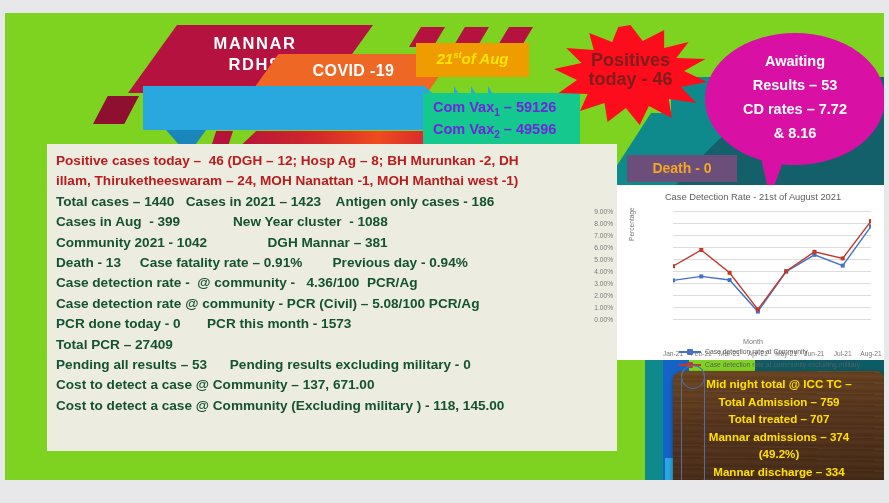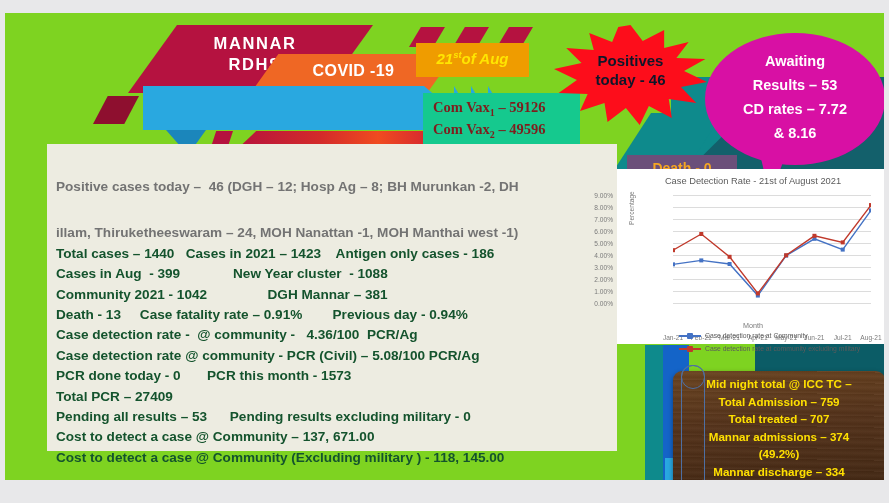--- a/index.html
+++ b/index.html
@@ -59,55 +59,55 @@
   .teal-e{position:absolute;left:640px;top:332px;width:30px;height:160px;background:#0e8a8c;}
   .blue-f{position:absolute;left:658px;top:332px;width:26px;height:160px;background:#1464c8;}
   .blue-g{position:absolute;left:660px;top:445px;width:218px;height:30px;background:#29a8e0;}
 
   
   .greenL{position:absolute;left:0px;top:332px;width:645px;height:145px;background:#7ed321;}
   .greenTopL{position:absolute;left:0px;top:0px;width:130px;height:140px;background:#7ed321;}
 
   
   .vax{position:absolute;left:418px;top:80px;width:157px;height:55px;background:#15c98e;}
-  .vax-l{position:absolute;left:428px;color:#7f1d1d;font-size:14.5px;font-weight:700;white-space:nowrap;font-family:Liberation Serif, serif;}
+  .vax-l{position:absolute;left:428px;color:#6d28d9;font-size:14.5px;font-weight:700;white-space:nowrap;}
   .vax-l sub{font-size:10px;}
   .vax1{top:86px;} .vax2{top:108px;text-align:right;}
 
   
   .burst{position:absolute;left:549px;top:12px;width:153px;height:100px;background:#fd0d1b;
     clip-path:polygon(50% 0%,58% 16%,72% 5%,72% 23%,88% 17%,80% 33%,99% 34%,85% 46%,100% 57%,
       83% 62%,93% 78%,75% 74%,77% 93%,62% 81%,56% 100%,47% 83%,35% 97%,33% 78%,17% 86%,
       22% 69%,3% 68%,15% 55%,0% 44%,18% 38%,8% 23%,26% 25%,23% 8%,38% 17%,42% 2%);
     filter:drop-shadow(0 0 1.5px #2b3a67) drop-shadow(0 0 1.5px #2b3a67);}
-  .burst-txt{position:absolute;left:549px;top:38px;width:153px;text-align:center;color:#0f172a;
-     font-size:15px;font-weight:700;line-height:19px;}
+  .burst-txt{position:absolute;left:549px;top:38px;width:153px;text-align:center;color:#7f1d1d;
+     font-size:18px;font-weight:700;line-height:19px;}
 
   
   .bub{position:absolute;left:700px;top:20px;width:180px;height:132px;background:#d810a4;border-radius:50%;}
   .bub-tail{position:absolute;left:752px;top:128px;width:34px;height:56px;background:#d810a4;
      clip-path:polygon(0% 0%,100% 0%,38% 100%);}
   .bub-txt{position:absolute;left:700px;top:36px;width:180px;text-align:center;color:#fff;
      font-size:14.5px;font-weight:700;line-height:24px;}
 
   
   .death{position:absolute;left:622px;top:142px;width:110px;height:27px;background:#6b4f7a;}
   .death-txt{position:absolute;left:622px;top:147px;width:110px;text-align:center;color:#f5a623;
      font-size:14px;font-weight:700;}
 
   
   .card{position:absolute;left:39px;top:131px;width:570px;height:307px;background:#edece1;
      border-left:3px solid #7ed321;}
   .card-inner{padding:7px 0 0 9px;}
   .ln{font-size:13.6px;font-weight:700;line-height:20.4px;white-space:pre;}
-  .red{color:#737373;margin-top:26px;}
+  .red{color:#b91c1c;}
   .mag{color:#14532d;}
 
   
-  .chart{position:absolute;left:612px;top:156px;width:272px;height:175px;background:#fff;}
+  .chart{position:absolute;left:612px;top:172px;width:272px;height:175px;background:#fff;}
   .chart-title{position:absolute;left:0;top:7px;width:272px;text-align:center;color:#5b5b5b;
      font-size:9.3px;font-weight:400;}
   .plot{position:absolute;left:56px;top:26px;width:198px;height:108px;}
   .grid-l{position:absolute;left:0;width:100%;height:1px;background:#dcdcdc;}
   .ytick{position:absolute;right:258px;color:#7a7a7a;font-size:6.6px;text-align:right;width:34px;
      transform:translateY(-3.3px);}
   .xtick{position:absolute;top:139px;color:#7a7a7a;font-size:6.6px;text-align:center;width:44px;}
   .ylab{position:absolute;left:11px;top:56px;color:#7a7a7a;font-size:6.6px;
      transform:rotate(-90deg);transform-origin:left top;white-space:nowrap;}
   .xlab{position:absolute;left:0;top:152px;width:272px;text-align:center;color:#7a7a7a;font-size:7.2px;}

